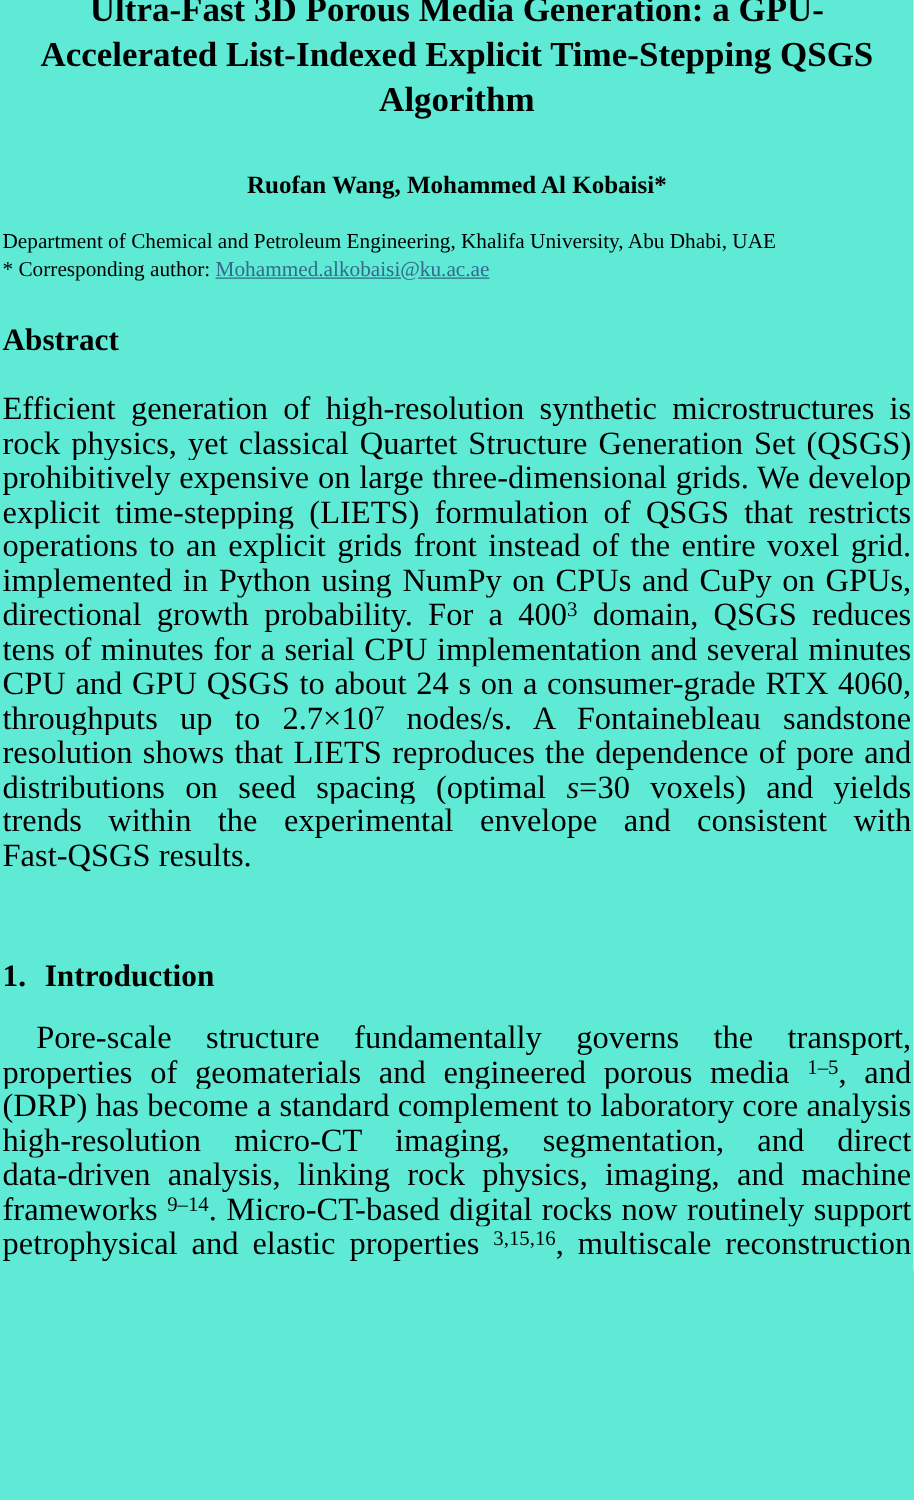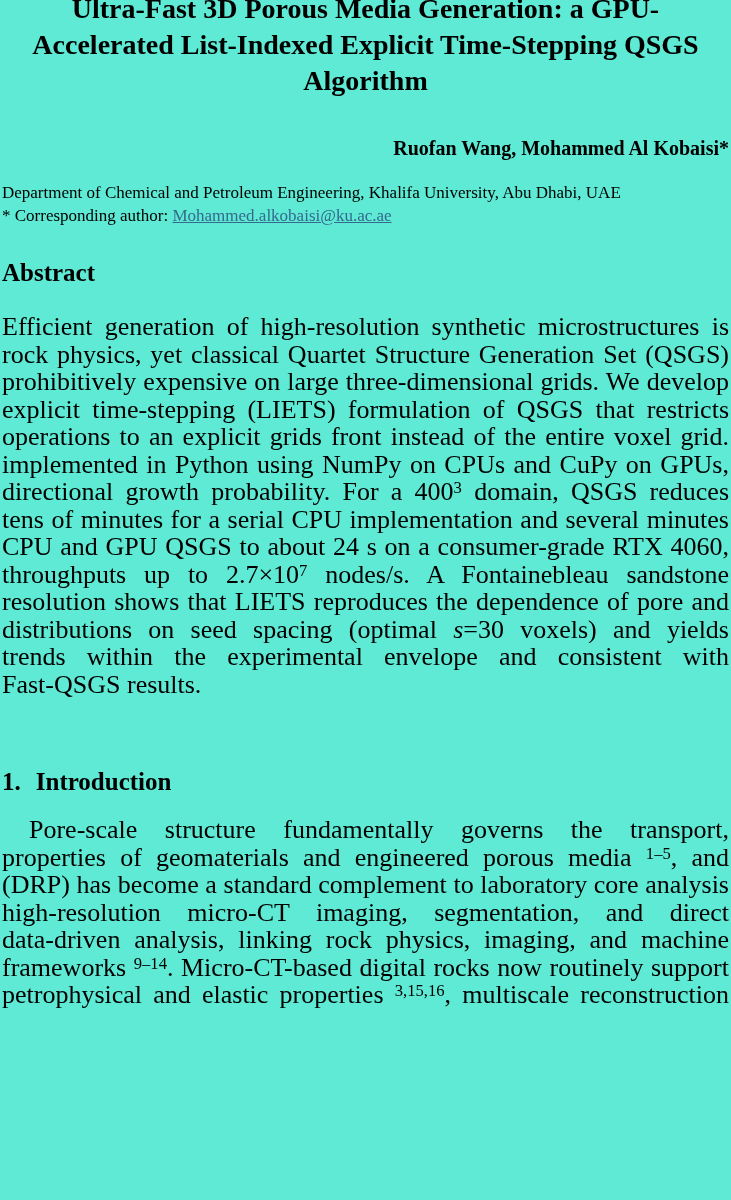--- a/index.html
+++ b/index.html
@@ -12,21 +12,21 @@
     overflow: hidden;
     background: #5eead4;
     color: #000000;
     font-family: Liberation Serif, serif;
   }
   .line { display: block; }
   
   .title { font-size: 28px; font-weight: bold; margin-top: -9px; }
   .title .line { line-height: 36px; text-align: center; text-align-last: center; height: 36px; overflow: hidden; }
   .authors {
-    font-size: 20px; font-weight: bold; text-align: right;
+    font-size: 20px; font-weight: bold; text-align: center;
     line-height: 27px; margin-top: 36px;
   }
   
   .affiliation { font-size: 17px; margin-top: 20px; }
   .affiliation .line { line-height: 22.5px; text-align: left; text-align-last: left; }
   
   .heading { font-size: 25px; font-weight: bold; line-height: 31px; }
   .abstract-heading { margin-top: 30px; }
   .section-heading { margin-top: 68px; }
   .section-heading .h-text { margin-left: 15px; }

